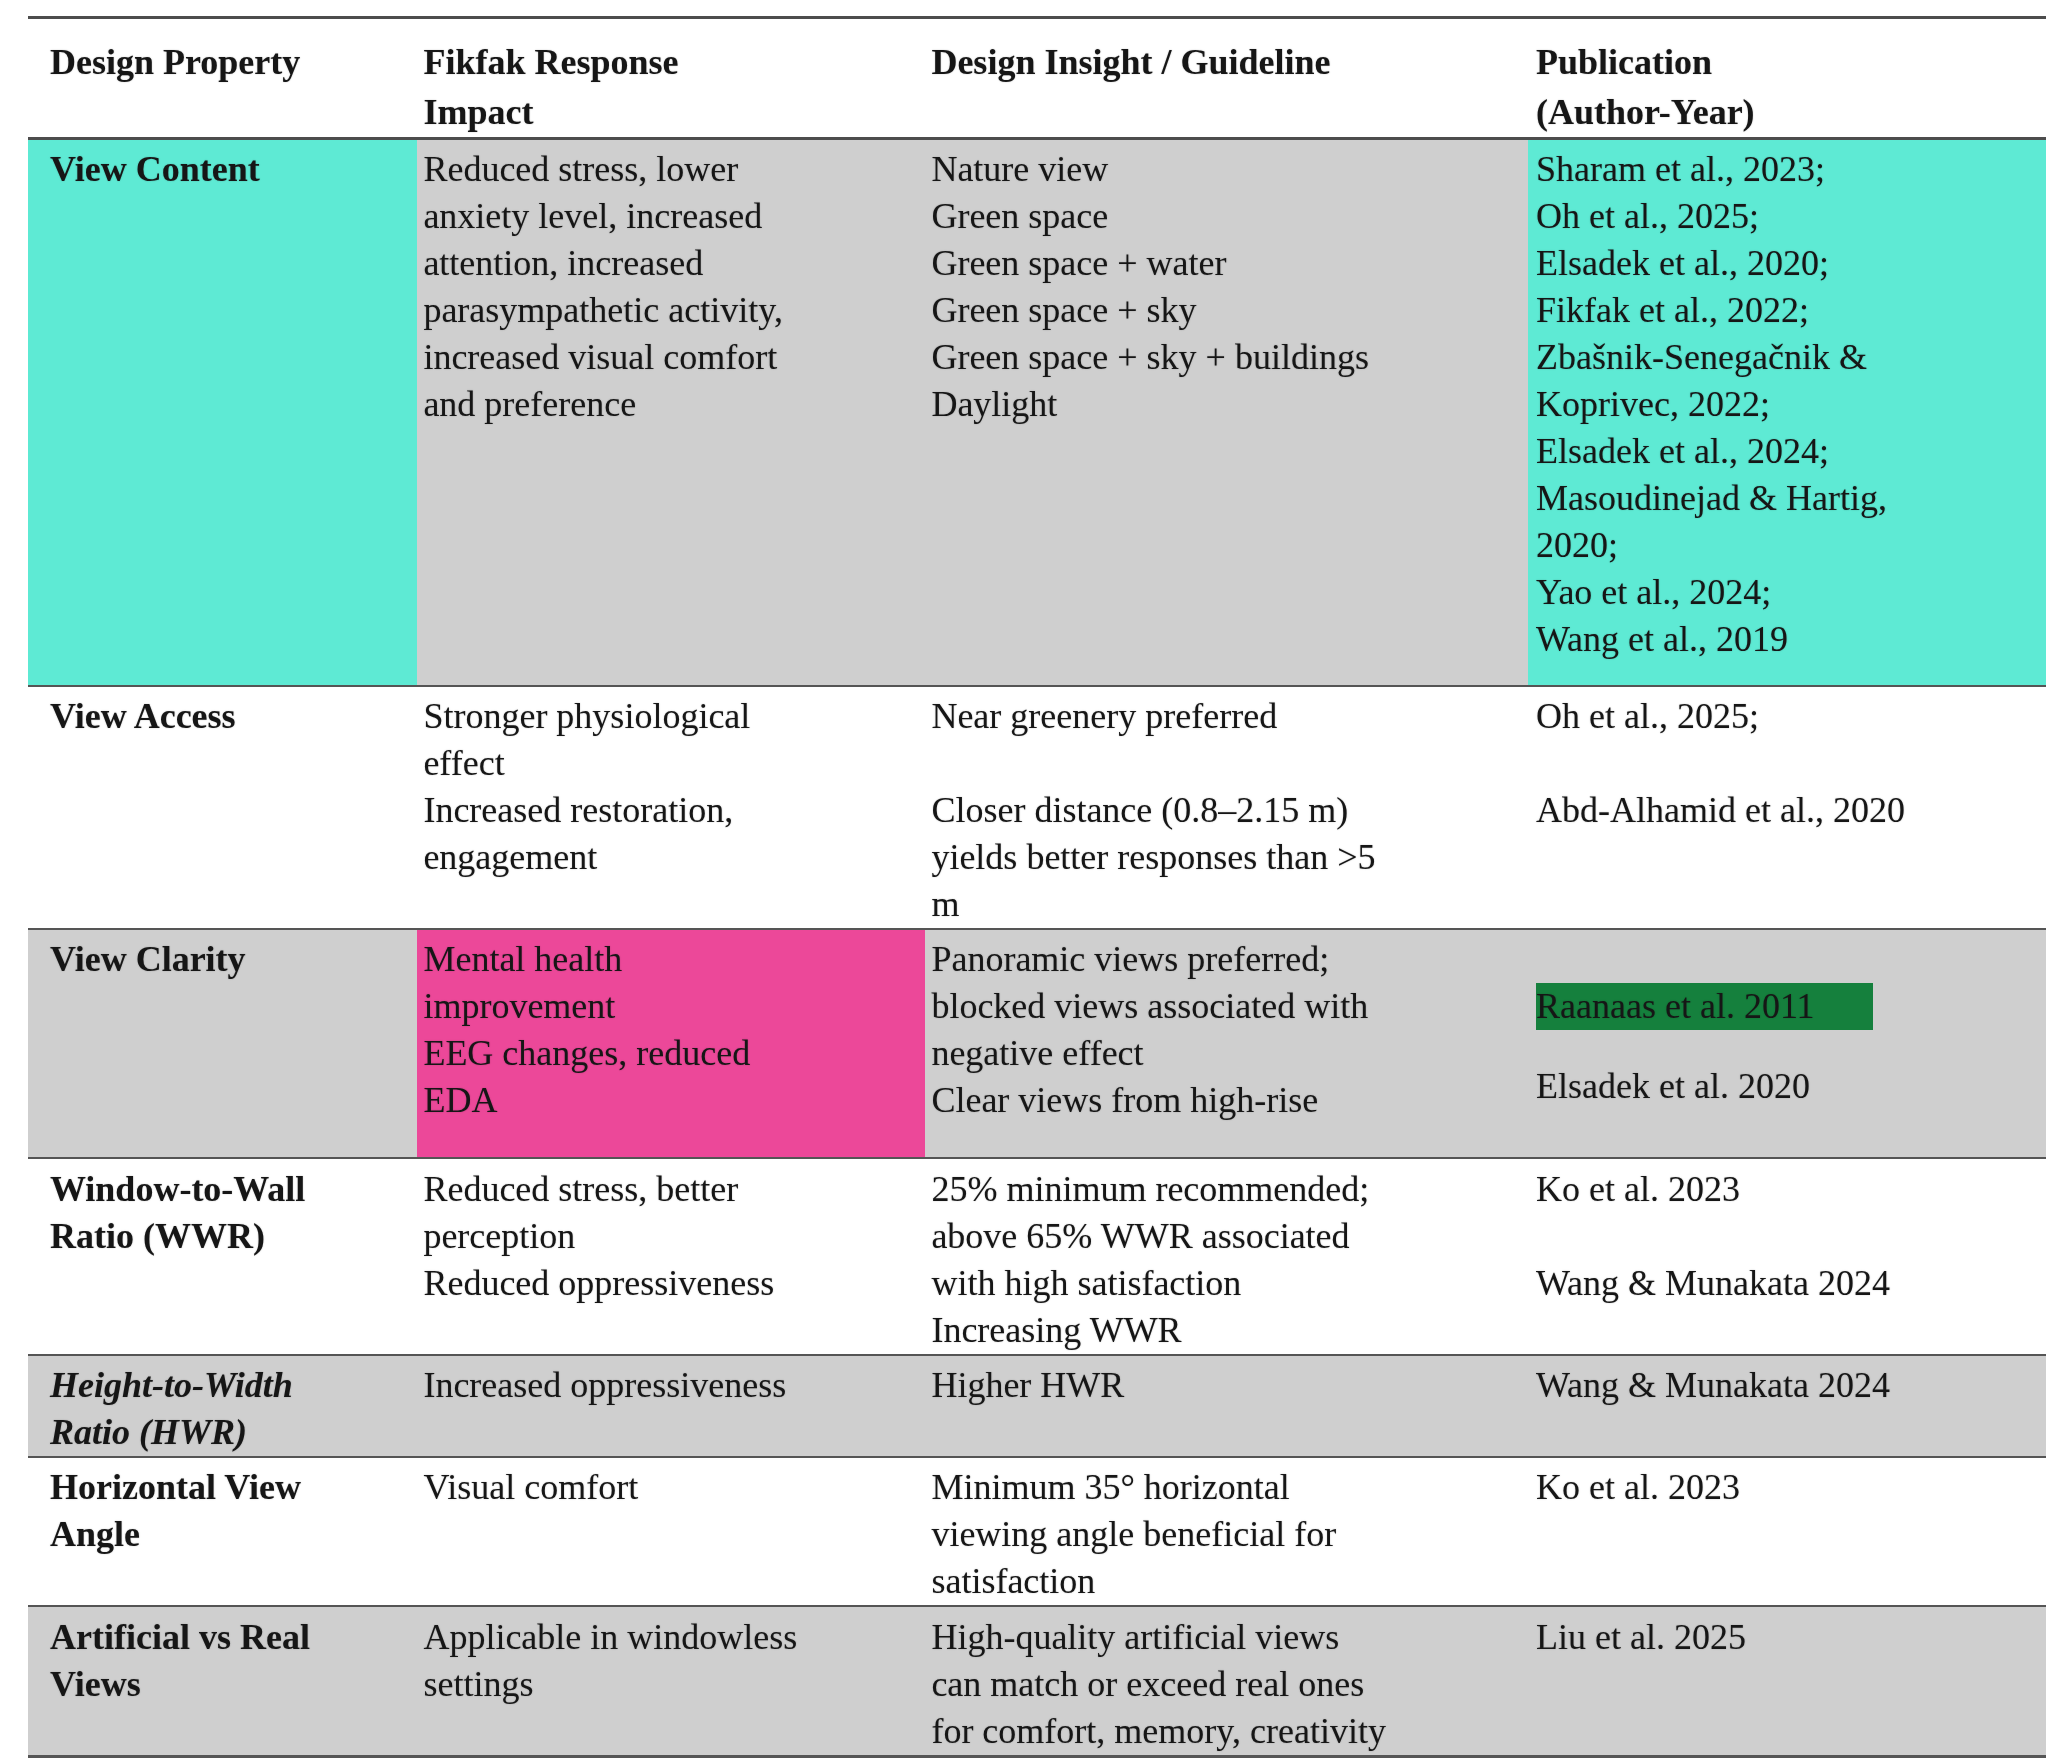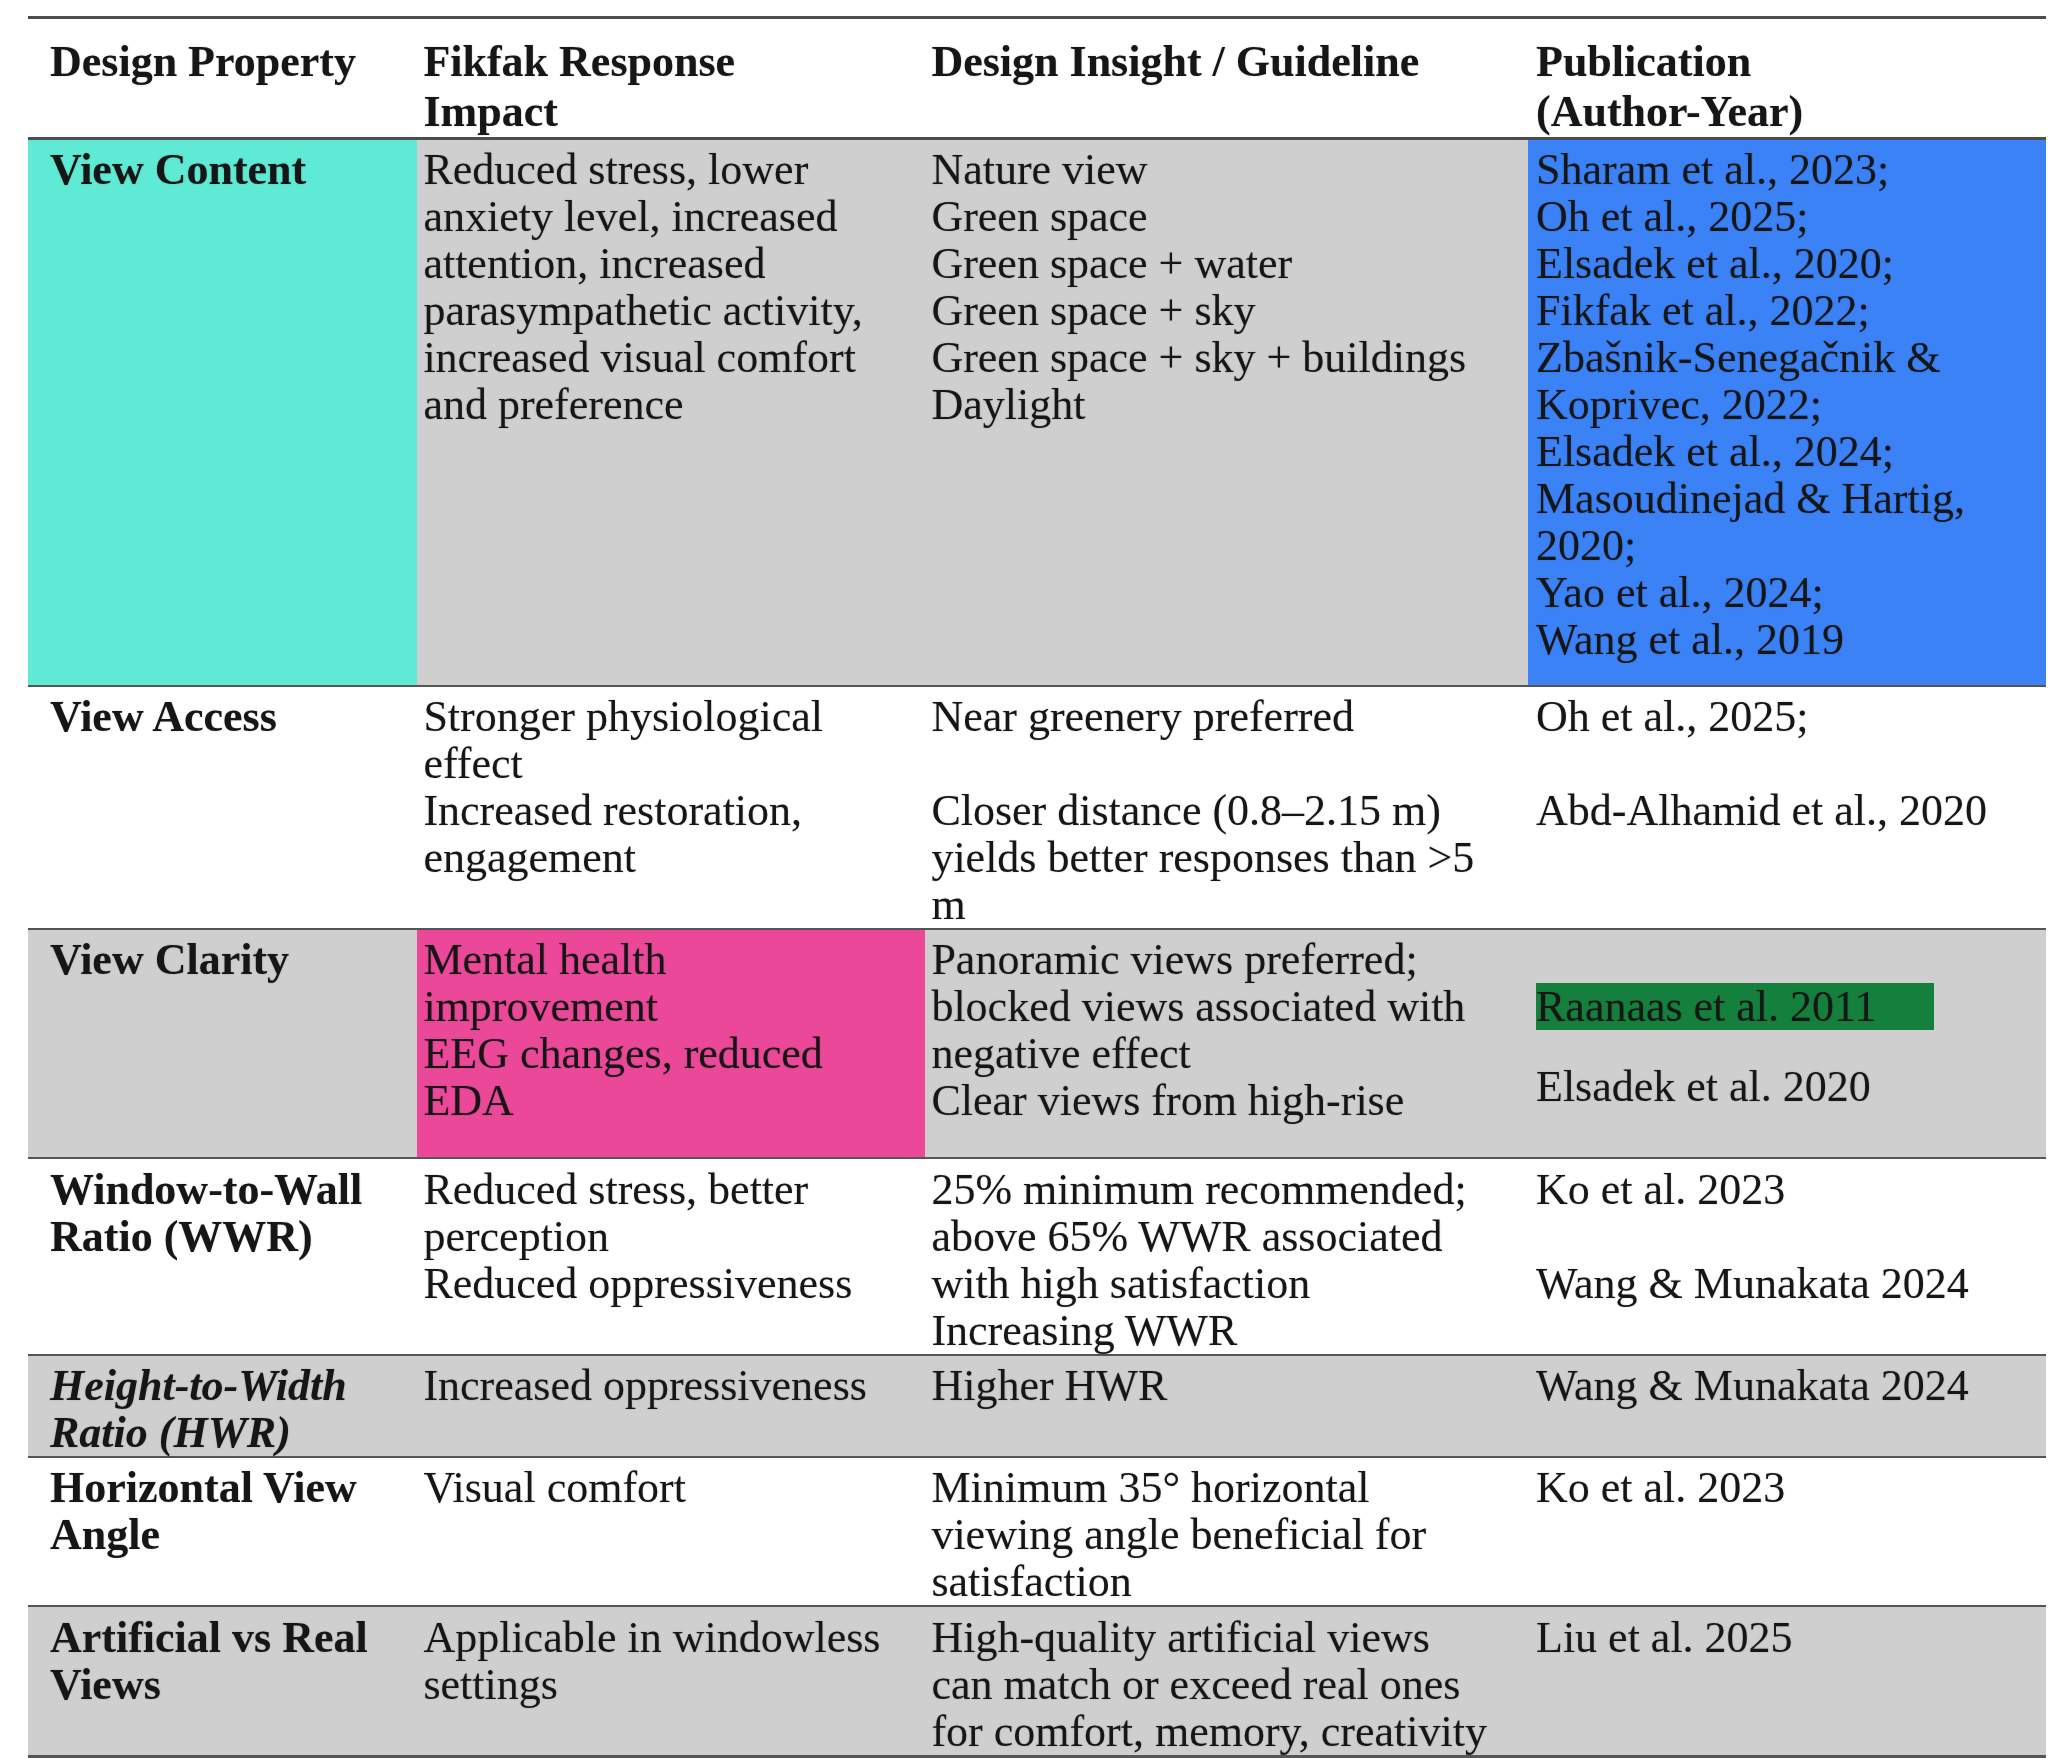--- a/index.html
+++ b/index.html
@@ -22,21 +22,21 @@
     top: 16px;
     width: 2018px;
     border-collapse: collapse;
     table-layout: fixed;
     border-top: 3.2px solid #4d4d4d;
     border-bottom: 3.2px solid #565656;
   }
   th, td {
     vertical-align: top;
     text-align: left;
-    font-size: 44px;
+    font-size: 36px;
     line-height: 47px;
     white-space: pre-line;
     padding: 6.4px 4.8px 0 6.4px;
     font-weight: normal;
     text-shadow: 0 0 1.6px rgba(20,20,20,0.28);
   }
   thead th {
     font-weight: bold;
     line-height: 50px;
     padding-top: 18px;
@@ -90,21 +90,21 @@
 attention, increased
 parasympathetic activity,
 increased visual comfort
 and preference</td>
         <td class="c3" style="background: rgb(207, 207, 207);">Nature view
 Green space
 Green space + water
 Green space + sky
 Green space + sky + buildings
 Daylight</td>
-        <td class="c4" style="background: #3b82f6;">Sharam et al., 2023;
+        <td class="c4" style="background: #5eead4;">Sharam et al., 2023;
 Oh et al., 2025;
 Elsadek et al., 2020;
 Fikfak et al., 2022;
 Zbašnik-Senegačnik &amp;
 Koprivec, 2022;
 Elsadek et al., 2024;
 Masoudinejad &amp; Hartig,
 2020;
 Yao et al., 2024;
 Wang et al., 2019</td>

